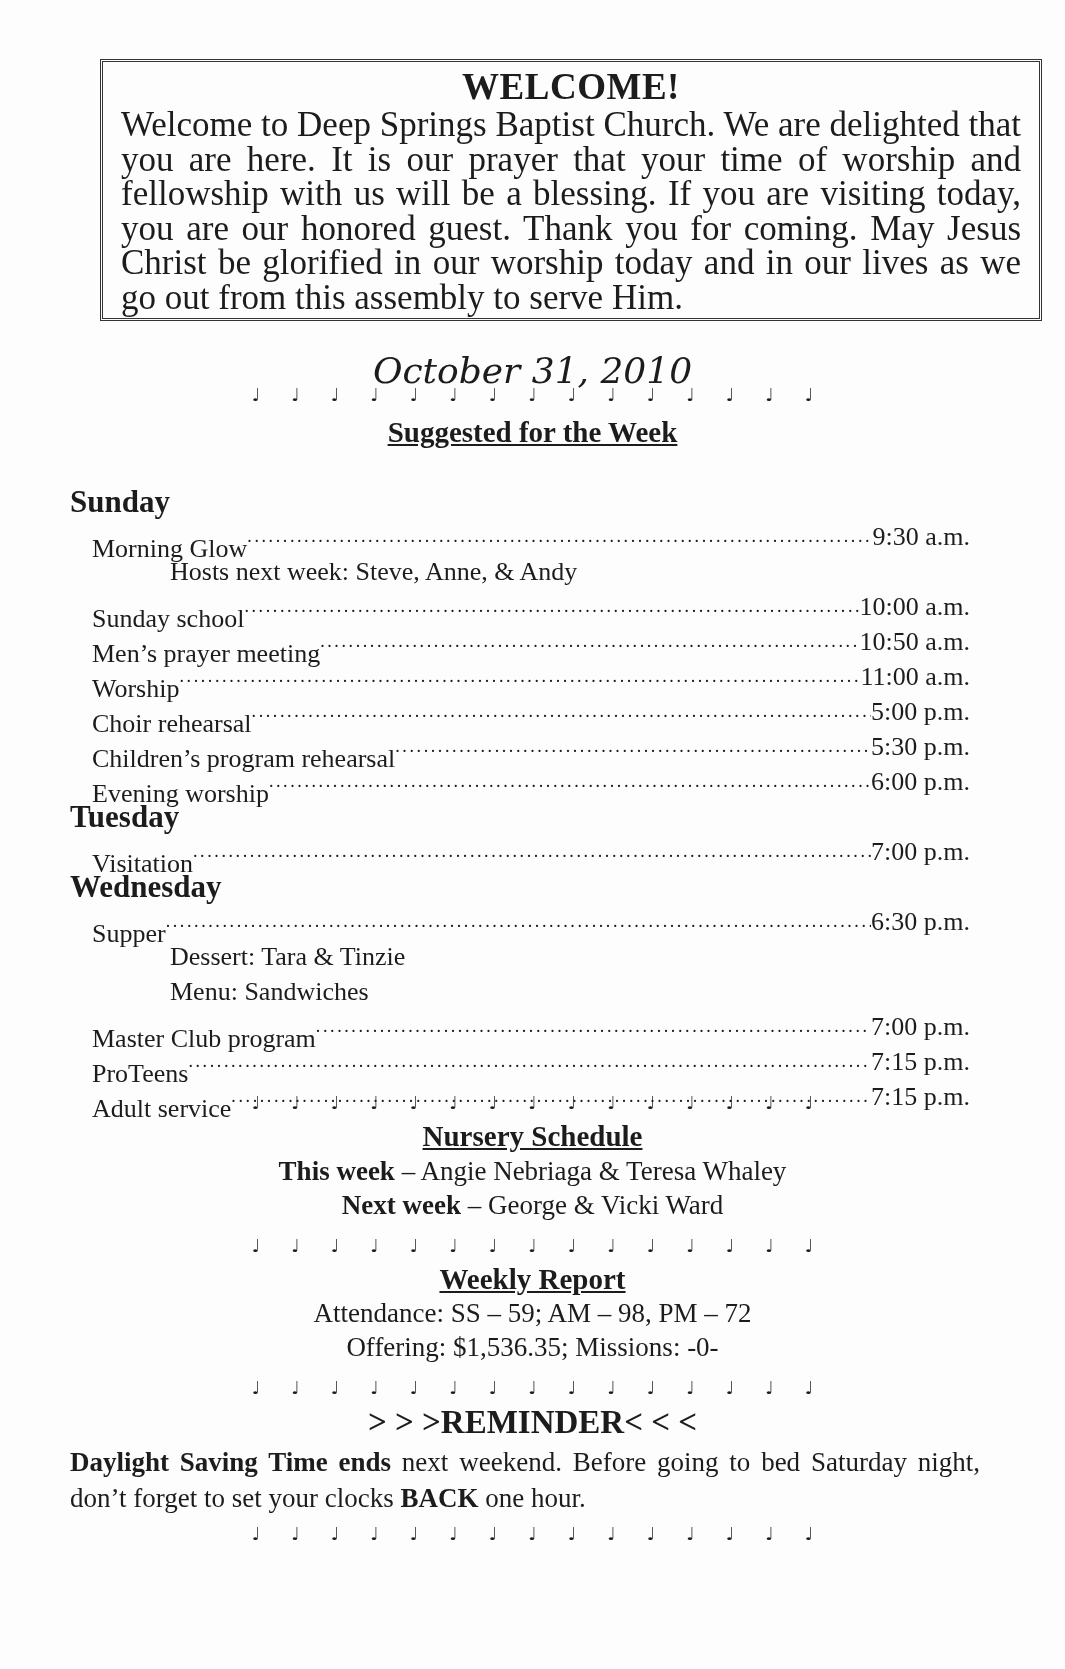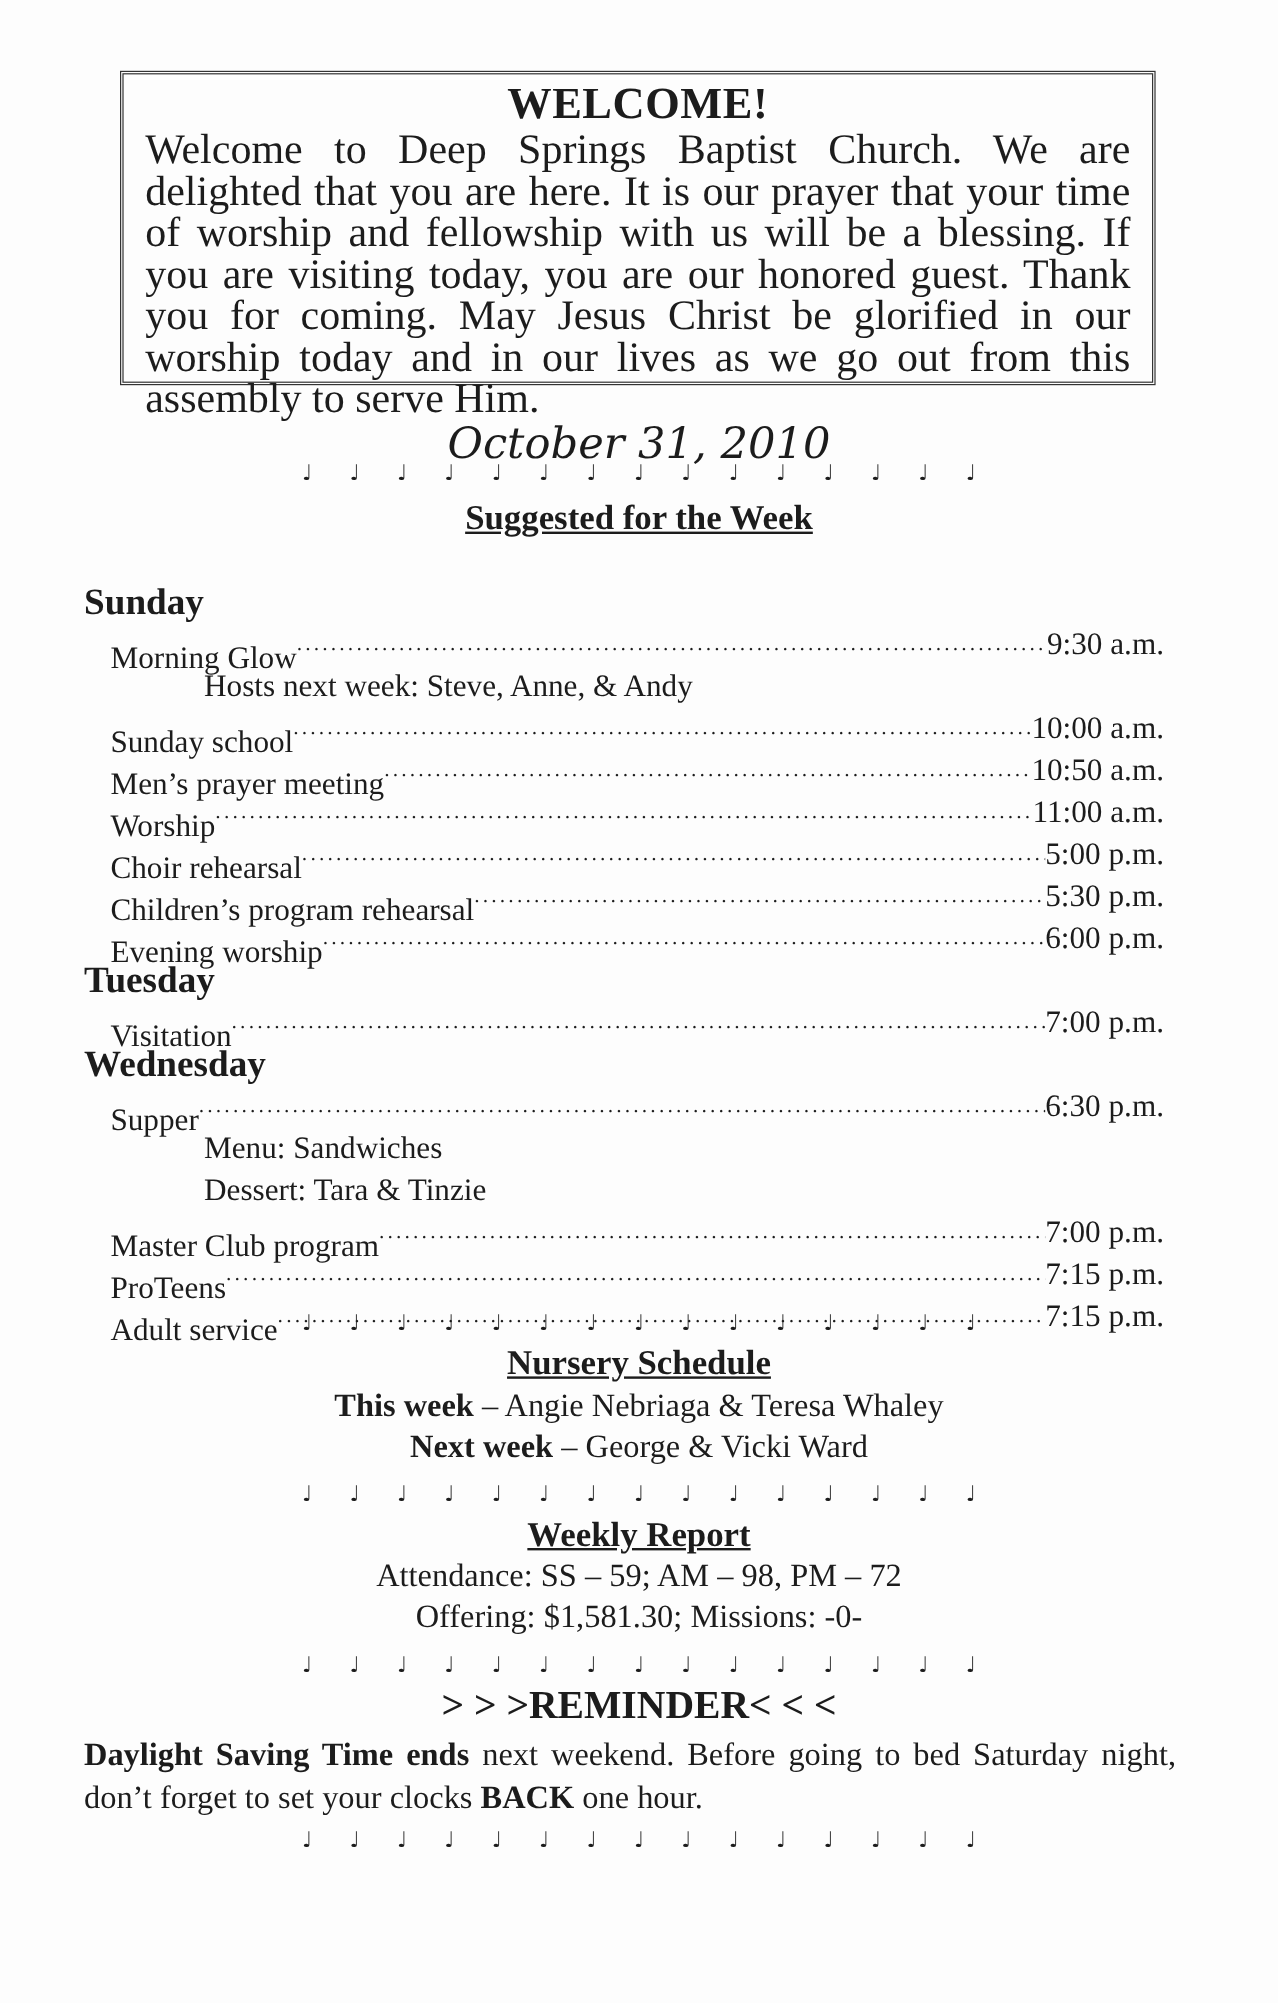--- a/index.html
+++ b/index.html
@@ -3,21 +3,21 @@
 <meta charset="utf-8">
 <style>
   html, body { margin: 0; padding: 0; }
   body {
     width: 1065px; height: 1669px; background: #fdfdfd;
     font-family: "Liberation Serif", "DejaVu Serif", serif; color: #1c1c1c;
     position: relative; overflow: hidden;
   }
   .page { position: absolute; left: 0; top: 0; width: 1065px; height: 1669px; }
   .welcome-box {
-    position: absolute; left: 100px; top: 59px; width: 863px; height: 262px;
+    position: absolute; left: 100px; top: 59px; width: 942px; height: 262px;
     border: 3px double #333; box-sizing: border-box; padding: 4px 18px 0 18px;
   }
   .welcome-title { text-align: center; font-weight: bold; font-size: 37px; line-height: 42px; letter-spacing: 0.5px; }
   .welcome-body { font-size: 35px; line-height: 34.5px; text-align: justify; }
   .date {
     position: absolute; left: 0; width: 1065px; top: 350px; text-align: center;
     font-style: italic; font-size: 36px; font-family: "DejaVu Serif", serif; font-style: italic;
   }
   .notes {
     position: absolute; left: 0; width: 1065px; text-align: center;
@@ -100,22 +100,22 @@
         <span class="label">Visitation</span>
         <span class="dots">........................................................................................................................................................................................................</span>
         <span class="time">7:00 p.m.</span>
       </div>
       <div class="row day">Wednesday</div>
       <div class="row item">
         <span class="label">Supper</span>
         <span class="dots">........................................................................................................................................................................................................</span>
         <span class="time">6:30 p.m.</span>
       </div>
+      <div class="row sub">Dessert:  Tara &amp; Tinzie</div>
       <div class="row sub">Menu:  Sandwiches</div>
-      <div class="row sub">Dessert:  Tara &amp; Tinzie</div>
       <div class="row item">
         <span class="label">Master Club program</span>
         <span class="dots">........................................................................................................................................................................................................</span>
         <span class="time">7:00 p.m.</span>
       </div>
       <div class="row item">
         <span class="label">ProTeens</span>
         <span class="dots">........................................................................................................................................................................................................</span>
         <span class="time">7:15 p.m.</span>
       </div>
@@ -133,21 +133,21 @@
     <span class="bold">This week</span><span> – Angie Nebriaga &amp; Teresa Whaley</span>
   </div>
   <div class="center-line" style="top:1190px">
     <span class="bold">Next week</span><span> – George &amp; Vicki Ward</span>
   </div>
 
   <div class="notes" style="top:1235px"><span>♩</span><span>♩</span><span>♩</span><span>♩</span><span>♩</span><span>♩</span><span>♩</span><span>♩</span><span>♩</span><span>♩</span><span>♩</span><span>♩</span><span>♩</span><span>♩</span><span>♩</span></div>
 
   <div class="section-title" style="top:1263px">Weekly Report</div>
   <div class="center-line" style="top:1298px">Attendance:  SS – 59; AM – 98, PM – 72</div>
-  <div class="center-line" style="top:1332px">Offering:  $1,581.30; Missions:  -0-</div>
+  <div class="center-line" style="top:1332px">Offering:  $1,536.35; Missions:  -0-</div>
 
   <div class="notes" style="top:1377px"><span>♩</span><span>♩</span><span>♩</span><span>♩</span><span>♩</span><span>♩</span><span>♩</span><span>♩</span><span>♩</span><span>♩</span><span>♩</span><span>♩</span><span>♩</span><span>♩</span><span>♩</span></div>
 
   <div class="reminder-title" style="top:1404px">&gt; &gt; &gt;REMINDER&lt; &lt; &lt;</div>
   <div class="reminder-body" style="top:1444px">
     <span class="bold">Daylight Saving Time ends</span><span> next weekend.  Before going to bed Saturday night, don’t forget to set your clocks </span><span class="bold">BACK</span><span> one hour.</span>
   </div>
 
   <div class="notes" style="top:1523px"><span>♩</span><span>♩</span><span>♩</span><span>♩</span><span>♩</span><span>♩</span><span>♩</span><span>♩</span><span>♩</span><span>♩</span><span>♩</span><span>♩</span><span>♩</span><span>♩</span><span>♩</span></div>
 </div>

